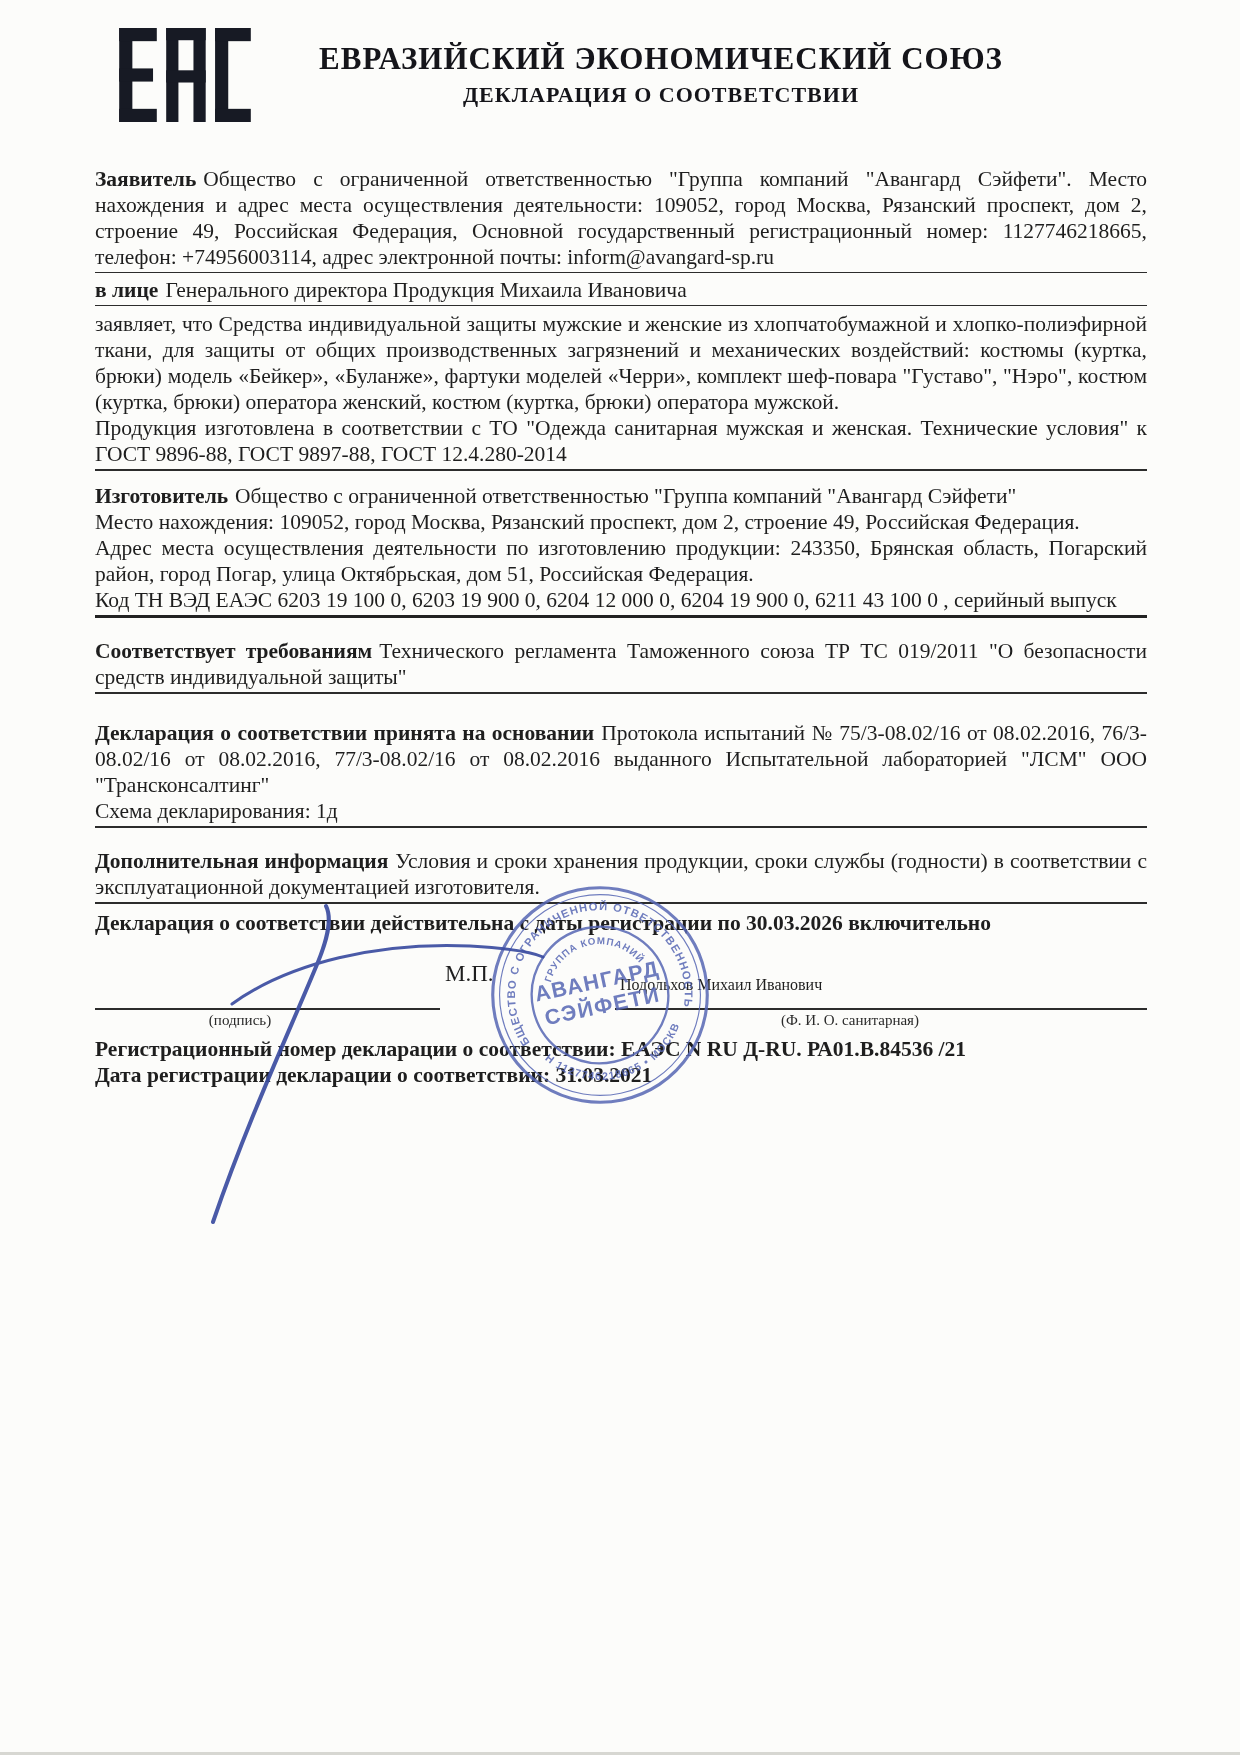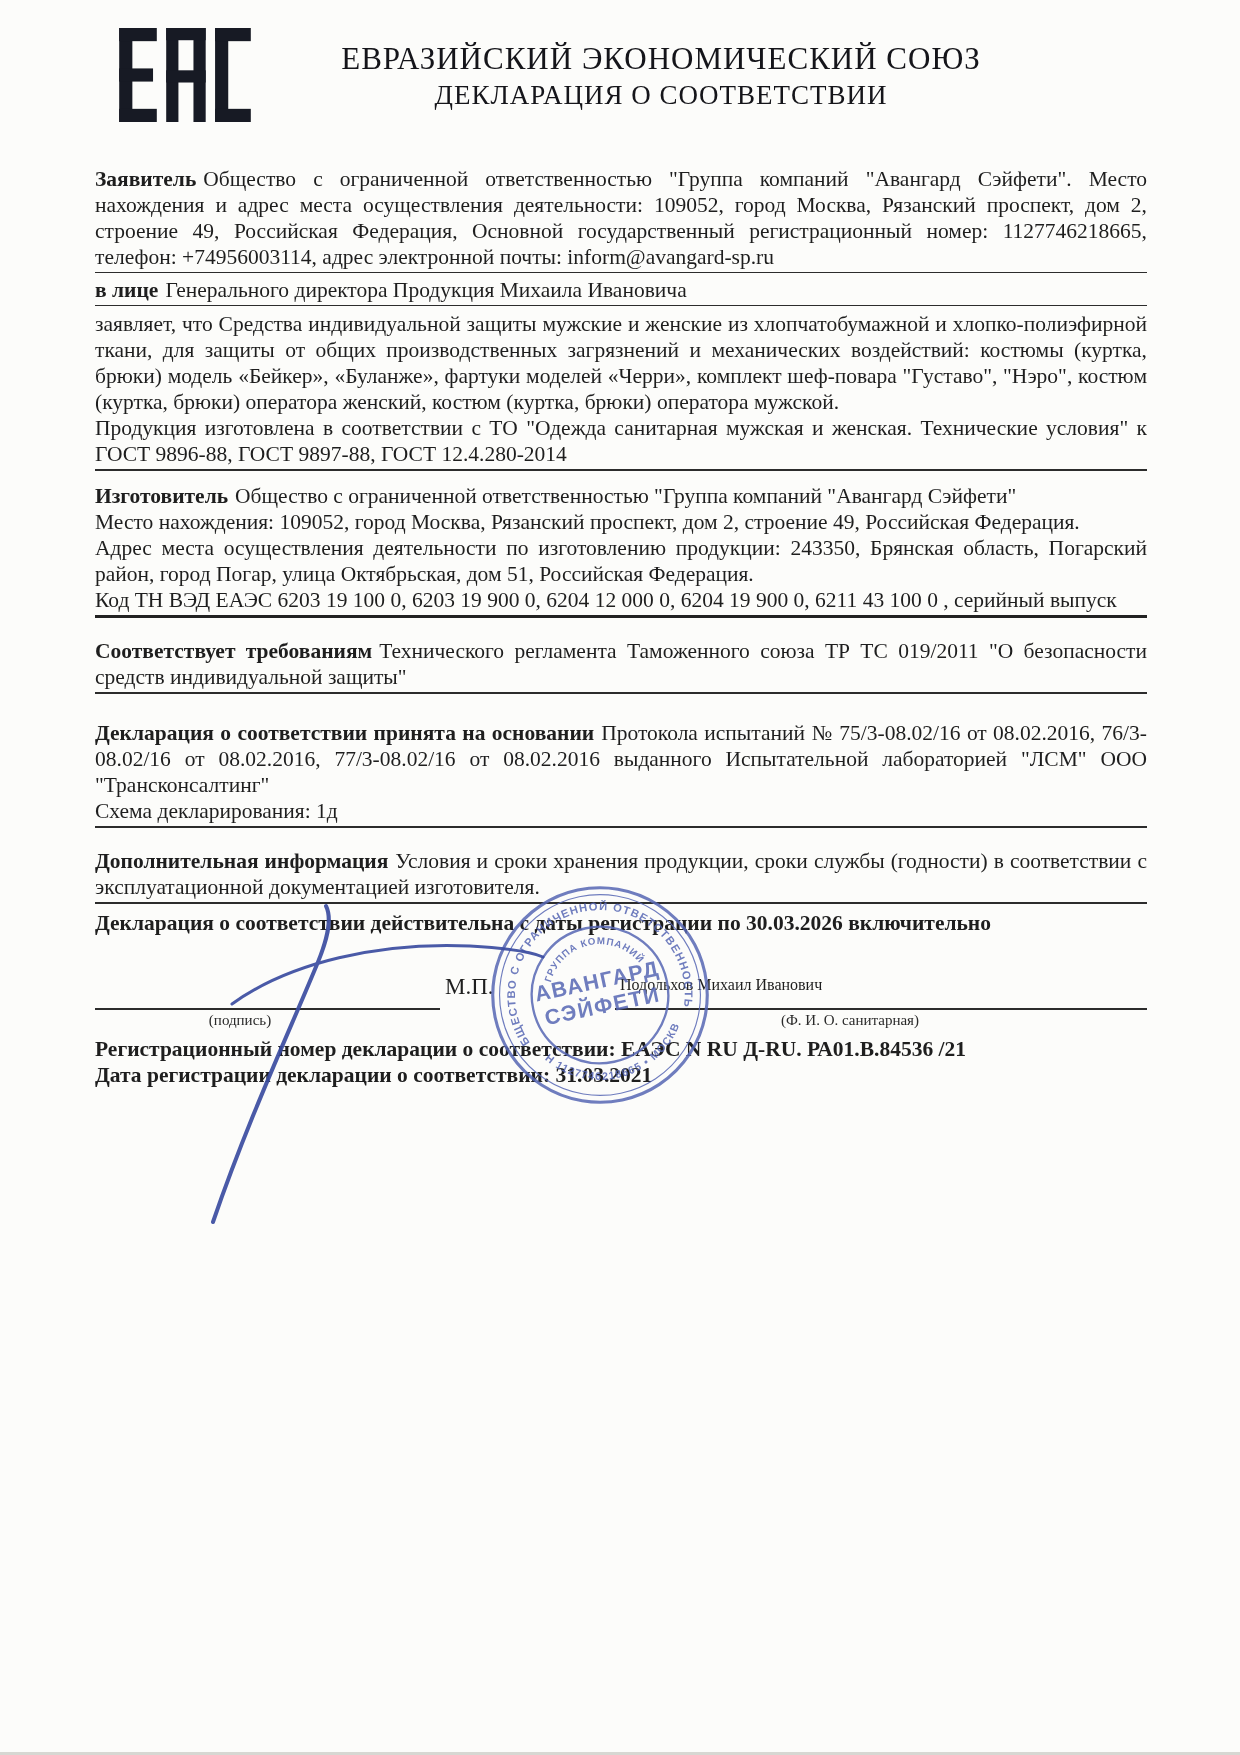--- a/index.html
+++ b/index.html
@@ -7,40 +7,40 @@
   .page{
     position:relative;width:1240px;height:1755px;background:#fcfcfa;
     font-family:"Liberation Serif", serif;color:#1e1e1e;overflow:hidden;
   }
   .page::after{content:"";position:absolute;left:0;right:0;bottom:0;height:3px;background:#d7d7d2;}
   .content{position:relative;padding:0 93px 0 95px;}
   
   .hdr{position:relative;height:130px;}
   .logo{position:absolute;left:118px;top:28px;width:134px;height:94px;}
   .titles{padding-top:40px;text-align:center;transform:translateX(40px);
-    font-weight:normal;color:#15151a;}
+    font-weight:bold;color:#15151a;}
   .title1{font-size:31px;line-height:37px;letter-spacing:1px;}
-  .title2{font-size:27px;line-height:36px;letter-spacing:1px;}
+  .title2{font-size:22px;line-height:36px;letter-spacing:1px;}
   
   p.doc{margin:0;font-size:21.5px;line-height:26px;text-align:justify;}
   .lead{font-weight:bold;margin-right:7px;}
   .rule{border:none;height:0;border-top:2px solid #2c2c2c;margin:2px 0 0 0;}
   .rule.thin{border-top-width:1.5px;}
   .rule.thick{border-top-width:3px;border-top-color:#222;}
   .sp{height:0;}
   .bold-line{font-weight:bold;}
   
   .sigzone{position:relative;height:100px;}
   .sigline{position:absolute;border-top:2px solid #2c2c2c;}
   .sigline.left{left:0;top:72px;width:345px;}
   .sigline.right{left:520px;top:72px;width:532px;}
   .caption{position:absolute;font-size:15px;color:#2a2a2a;text-align:center;}
   .cap-sign{left:70px;top:76px;width:150px;}
   .cap-name{left:590px;top:76px;width:330px;}
-  .mp{position:absolute;left:350px;top:38px;font-size:23px;font-family:Liberation Serif, serif;}
+  .mp{position:absolute;left:350px;top:25px;font-size:23px;font-family:Liberation Serif, serif;}
   .fio{position:absolute;left:525px;top:40px;font-size:16px;white-space:nowrap;}
   .reg{margin-top:26px;font-size:22px;font-weight:bold;}
   .date{margin-top:16px;font-size:22px;font-weight:bold;}
   
   .stamp{position:absolute;left:483px;top:878px;width:234px;height:234px;
     transform:rotate(-12deg);opacity:.85;}
   .stamp text{font-family:"Liberation Sans", sans-serif;font-weight:bold;}
   .signature-ink{position:absolute;left:150px;top:880px;width:470px;height:360px;opacity:.92;}
 </style>
 </head>

